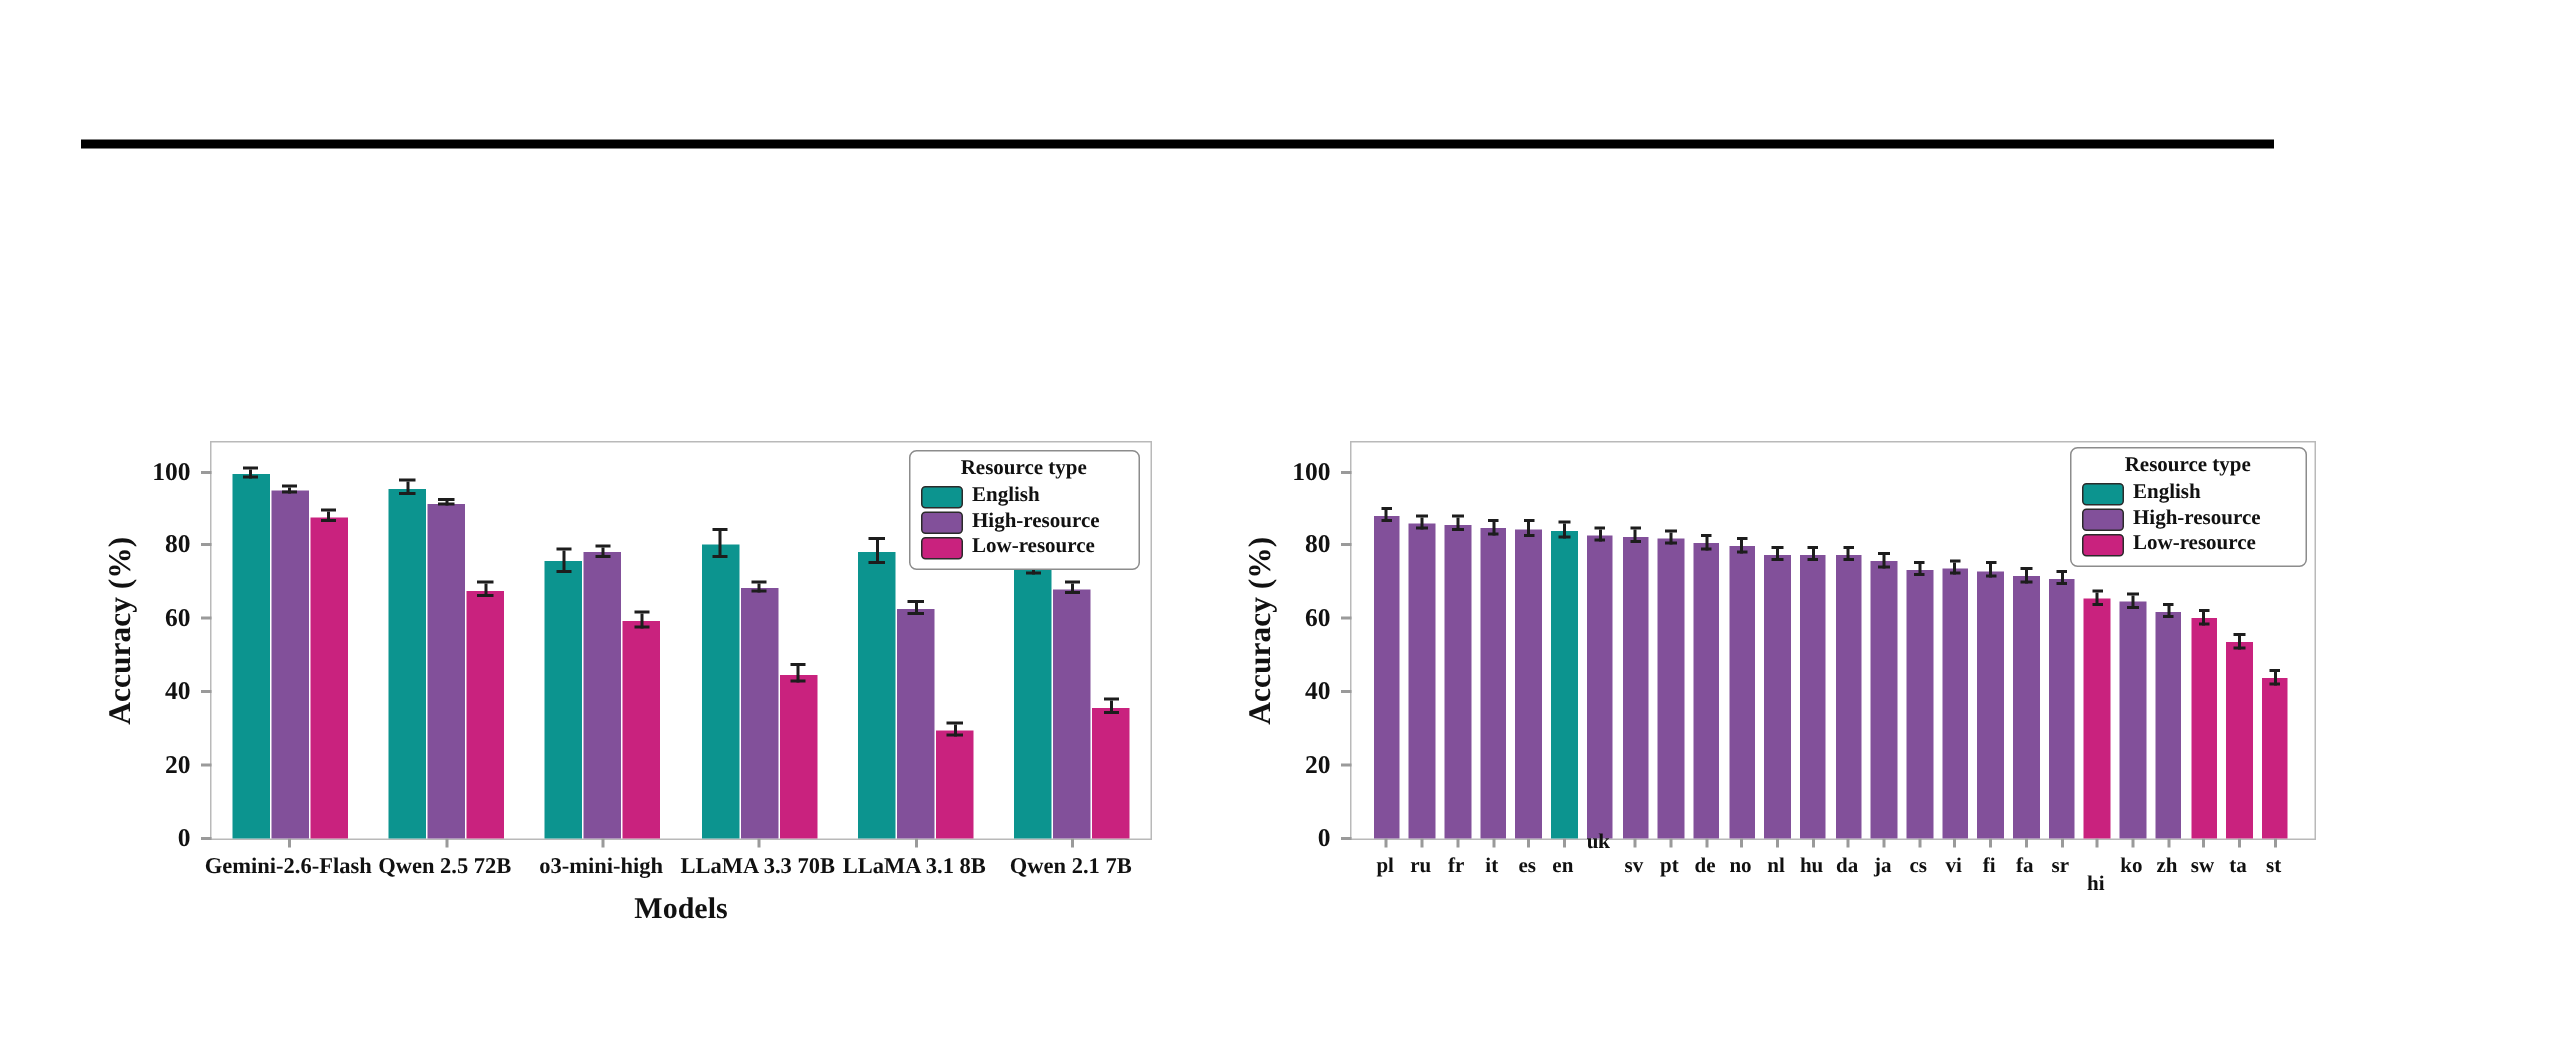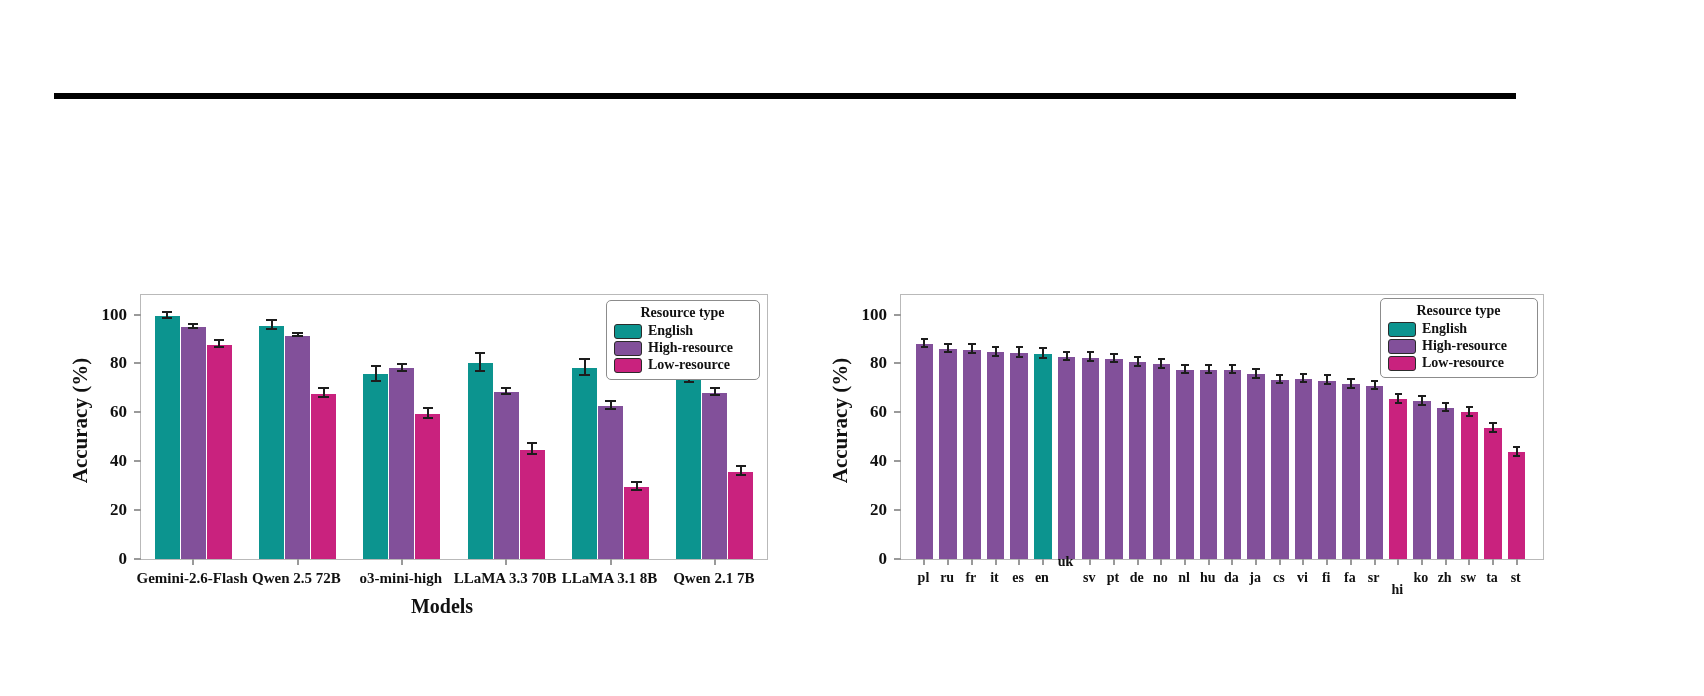--- a/index.html
+++ b/index.html
@@ -199,21 +199,21 @@
       <div class="errbar" style="left:572.8333333333333px; bottom:163.2888888888889px; height:6.355555555555555px;"></div>
       <div class="errcap" style="left:568.5833333333333px; bottom:169.64444444444445px; width:10.5px;"></div>
       <div class="errcap" style="left:568.5833333333333px; bottom:163.2888888888889px; width:10.5px;"></div>
       <div class="bar" style="left:587.3333333333333px; width:25px; height:87.51111111111109px; background:#c9227e;"></div>
       <div class="errbar" style="left:598.8333333333333px; bottom:83.11111111111109px; height:8.8px;"></div>
       <div class="errcap" style="left:594.5833333333333px; bottom:91.9111111111111px; width:10.5px;"></div>
       <div class="errcap" style="left:594.5833333333333px; bottom:83.11111111111109px; width:10.5px;"></div>
       <div class="xtick-mark" style="left:572.8333333333333px; top:264px;"></div>
     </div>
 
-  <div class="axis-title-x" style="left:76px; top:337px; width:628px;">Models</div>
+  <div class="axis-title-x" style="left:88px; top:337px; width:628px;">Models</div>
 <div class="xtick-label" style="left:140.16666666666666px; top:312px;">Gemini-2.6-Flash</div>
     <div class="xtick-label" style="left:244.5px; top:312px;">Qwen 2.5 72B</div>
     <div class="xtick-label" style="left:348.8333333333333px; top:312px;">o3-mini-high</div>
     <div class="xtick-label" style="left:453.1666666666667px; top:312px;">LLaMA 3.3 70B</div>
     <div class="xtick-label" style="left:557.5px; top:312px;">LLaMA 3.1 8B</div>
     <div class="xtick-label" style="left:661.8333333333333px; top:312px;">Qwen 2.1 7B</div>
     <div class="legend" style="left:554px; top:42px; width:154px;">
       <div class="legend-title">Resource type</div>
       <div class="legend-row">
         <span class="legend-swatch" style="background: rgb(12, 148, 143);"></span>

